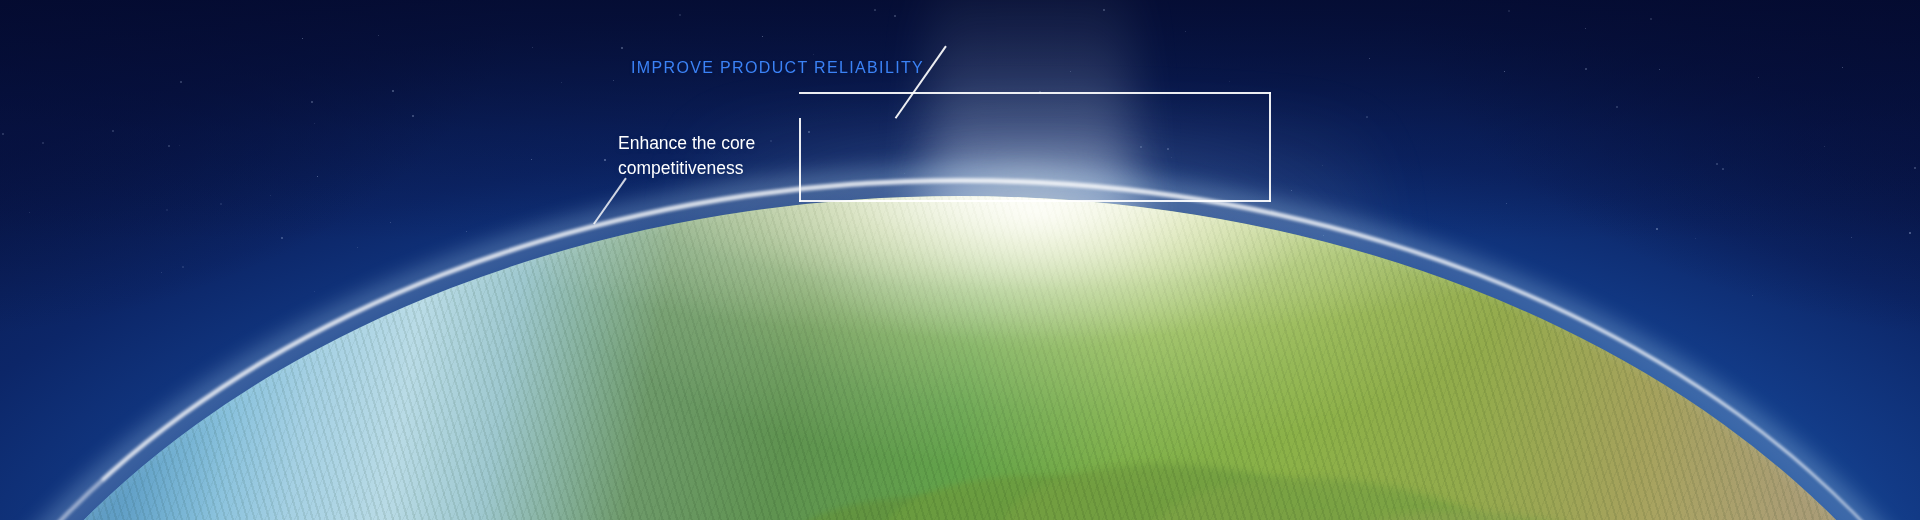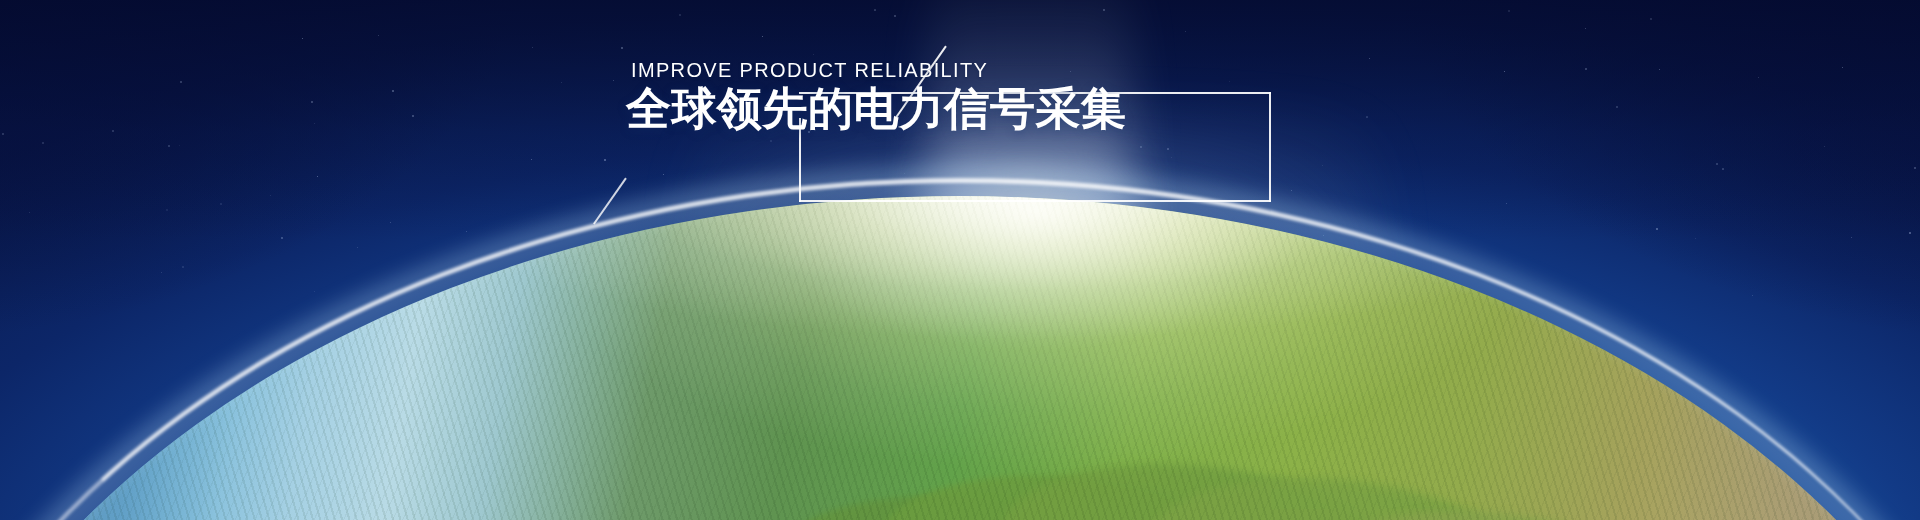--- a/index.html
+++ b/index.html
@@ -181,23 +181,23 @@
       repeating-linear-gradient(-66deg, rgba(20,55,25,0.18) 0 1px, rgba(255,255,255,0) 1px 9px);
     mix-blend-mode:multiply;
   }
 
   
   .content { position:absolute; left:0; top:0; width:1920px; height:520px; }
 
   .kicker {
     position:absolute;
     left:631px; top:59px;
-    font-size:20px;
+    font-size:16px;
     letter-spacing:1.35px;
-    color:#ffffff;
+    color:#3b82f6;
     white-space:nowrap;
     font-weight:400;
     text-shadow:0 1px 3px rgba(10,30,70,0.35);
   }
 
   .headline1 {
     position:absolute;
     left:626px; top:84px;
     font-size:45px;
     line-height:50px;
@@ -401,16 +401,16 @@
     <div class="diag-tr"></div>
     <div class="frame-top"></div>
     <div class="frame-right"></div>
     <div class="frame-bottom"></div>
     <div class="v-divider"></div>
     <div class="diag-bl"></div>
   </div>
 
   <div class="content">
     <div class="kicker">IMPROVE PRODUCT RELIABILITY</div>
-    <div class="headline1">全球领先的电力信号采集</div>
+    <div class="subline">Enhance the core competitiveness</div>
   </div>
 
 </div>
 
 </body></html>

